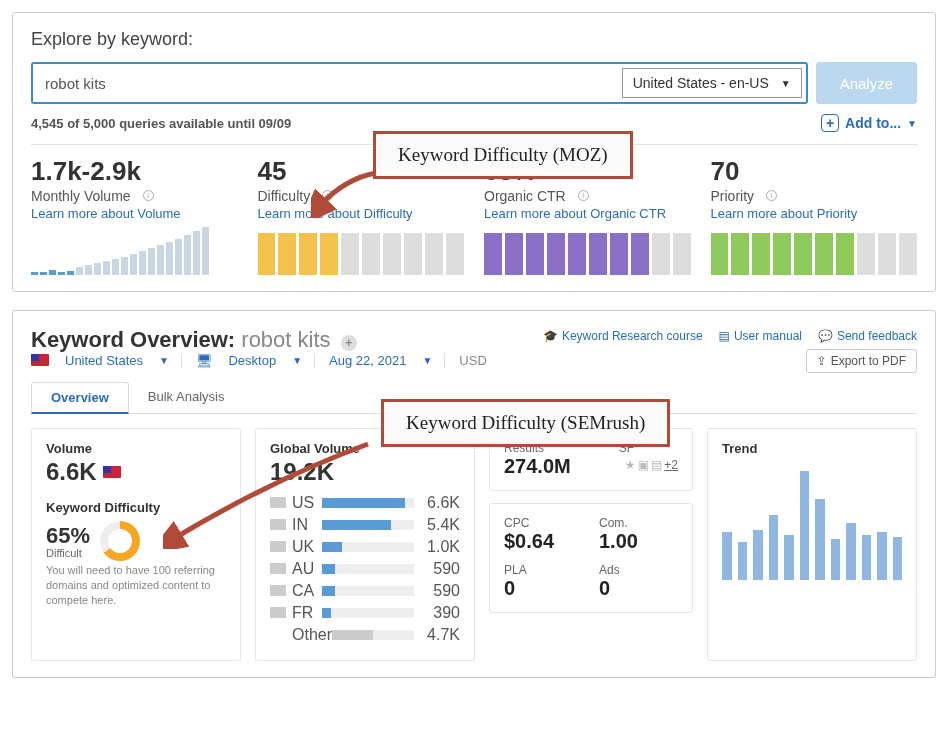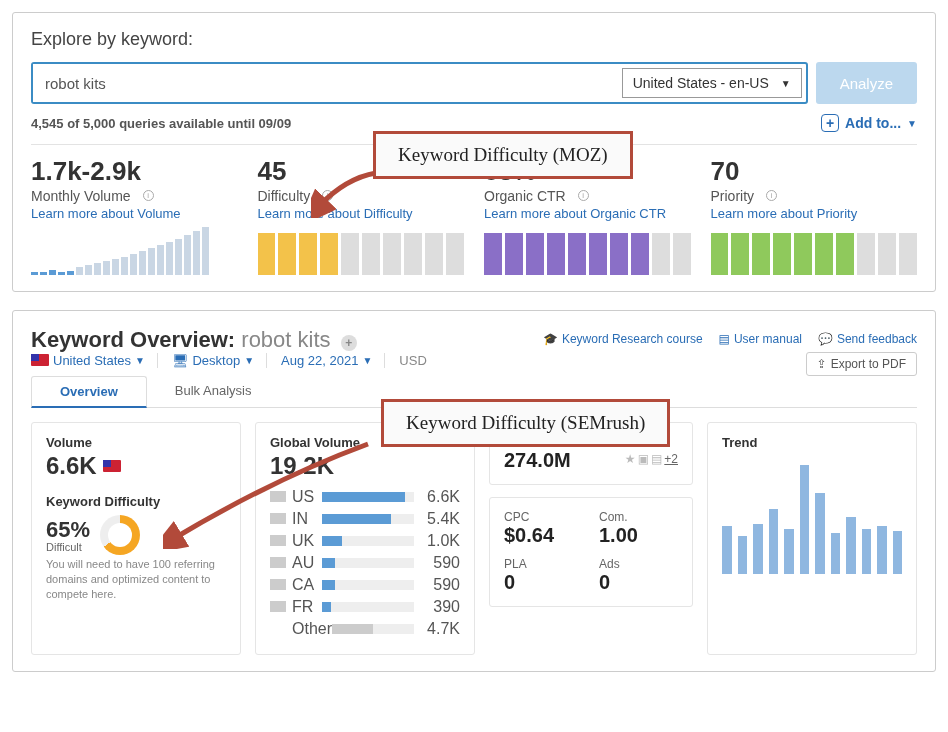--- a/index.html
+++ b/index.html
@@ -28,33 +28,33 @@
 .bar.green { background: #8fc95c; }
 .vol-bars { display:flex; align-items:flex-end; gap:2px; height:42px; margin-top:12px;}
 .vol-bar { width:7px; background:#c9d6e4; }
 .vol-bar.blue { background:#5b9bd5; }
 
 
 .annot-box { position: absolute; border: 3px solid #b24a3a; background: #fafafa; padding: 10px 22px; font-size: 19px; font-family: Georgia, serif; color: #222; z-index: 20; }
 .arrow { position: absolute; z-index: 15; }
 
 
-.sem-head { display: flex; justify-content: space-between; align-items: flex-end; }
+.sem-head { display: flex; justify-content: space-between; align-items: center; margin-bottom: 6px; }
 .sem-title { font-size: 22px; color: #333; font-weight: 600; }
 .sem-title .kw { color: #888; font-weight: 400; }
 .plus-circ { display:inline-flex; width:16px; height:16px; border-radius:50%; background:#ddd; color:#888; align-items:center; justify-content:center; font-size:12px; margin-left:4px;}
 .sem-links { display:flex; gap:16px; align-items:center; font-size:12px; }
 .sem-links a { color:#2a6db5; cursor:pointer; display:flex; align-items:center; gap:4px;}
 .export-btn { border:1px solid #ccc; padding:4px 10px; font-size:12px; color:#555; border-radius:3px; cursor:pointer; display:flex; align-items:center; gap:4px; background:#fff;}
 .filter-row { display:flex; align-items:center; gap:14px; font-size:13px; color:#2a6db5; margin-bottom:8px;}
-.filter-item { display:flex; align-items:center; gap:4px; cursor:pointer; padding-right:12px; border-right:1px solid #ddd;}
+.filter-item { display:flex; align-items:center; gap:16px; cursor:pointer; padding-right:12px; border-right:1px solid #ddd;}
 .filter-item:last-of-type { border-right:none;}
 .usd-label { color:#888; }
 .tabs { display:flex; border-bottom:1px solid #ddd; font-size:13px; margin-bottom:14px;}
-.tab { padding:7px 28px; color:#666; cursor:pointer; }
+.tab { padding:7px 19px; color:#666; cursor:pointer; }
 .tab.active { color:#2a6db5; border-bottom:2px solid #2a6db5; font-weight:600; margin-bottom:-1px; background:#fff; border-left:1px solid #ddd; border-right:1px solid #ddd; border-top:1px solid #ddd; border-radius:3px 3px 0 0;}
 .sem-grid { display:grid; grid-template-columns: 210px 220px 1fr 210px; gap:14px; }
 .card { border:1px solid #e5e5e5; border-radius:3px; padding:12px 14px; }
 .card-label { font-size:13px; font-weight:700; color:#333; }
 .card-value { font-size:24px; font-weight:800; margin-top:2px; display:flex; align-items:center; gap:6px;}
 .flag { display:inline-block; width:18px; height:12px; background:#bbb; font-size:0; border-radius:1px; position:relative;}
 .flag.us { background: linear-gradient(#c23 0 50%, #c23 50% 100%); }
 .flag.us::before { content:''; position:absolute; left:0; top:0; width:8px; height:7px; background:#33a;}
 .kd-row { display:flex; align-items:center; gap:10px; margin-top:6px;}
 .donut { width:40px; height:40px; border-radius:50%; background: conic-gradient(#f5a623 0 65%, #eee 65% 100%); position:relative;}

